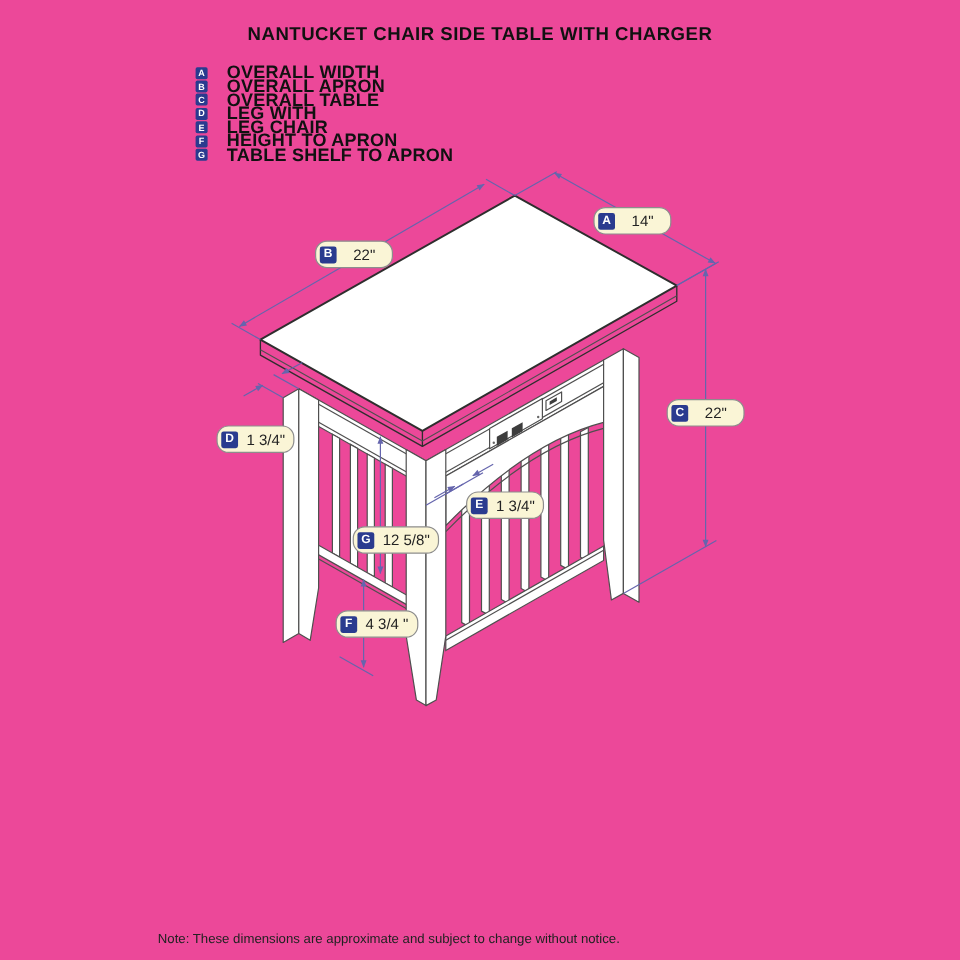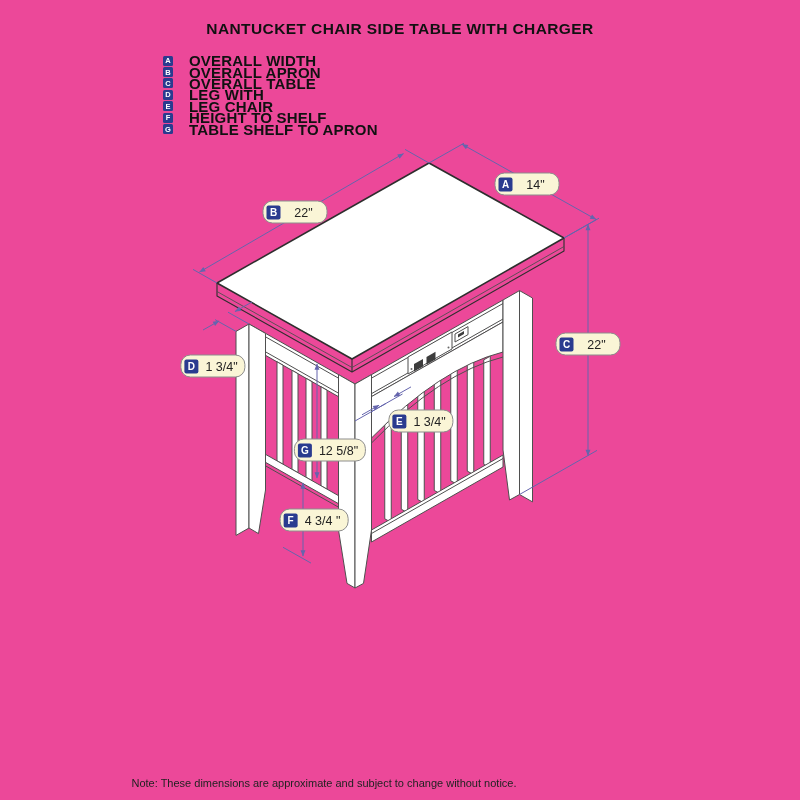--- a/index.html
+++ b/index.html
@@ -47,21 +47,21 @@
     <div class="legend-row">
       <span class="legend-badge">D</span>
       <span class="legend-label">LEG WITH</span>
     </div>
     <div class="legend-row">
       <span class="legend-badge">E</span>
       <span class="legend-label">LEG CHAIR</span>
     </div>
     <div class="legend-row">
       <span class="legend-badge">F</span>
-      <span class="legend-label">HEIGHT TO SHELF</span>
+      <span class="legend-label">HEIGHT TO APRON</span>
     </div>
     <div class="legend-row">
       <span class="legend-badge">G</span>
       <span class="legend-label">TABLE SHELF TO APRON</span>
     </div>
   </div>
 
   <svg class="drawing" width="800" height="800" viewBox="0 0 800 800">
     <defs>
       <marker id="arr" viewBox="0 0 10 10" refX="9" refY="5" markerWidth="8.5" markerHeight="6.5" orient="auto-start-reverse">

